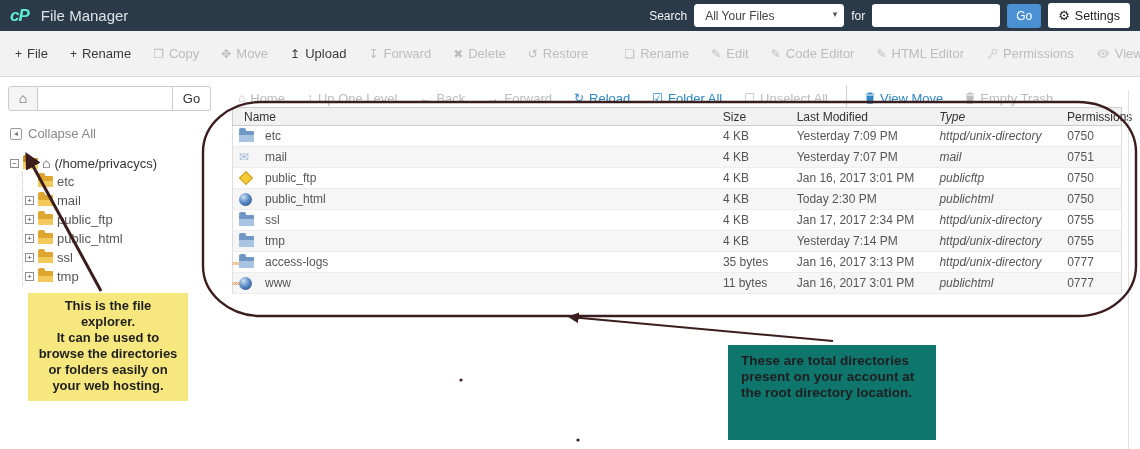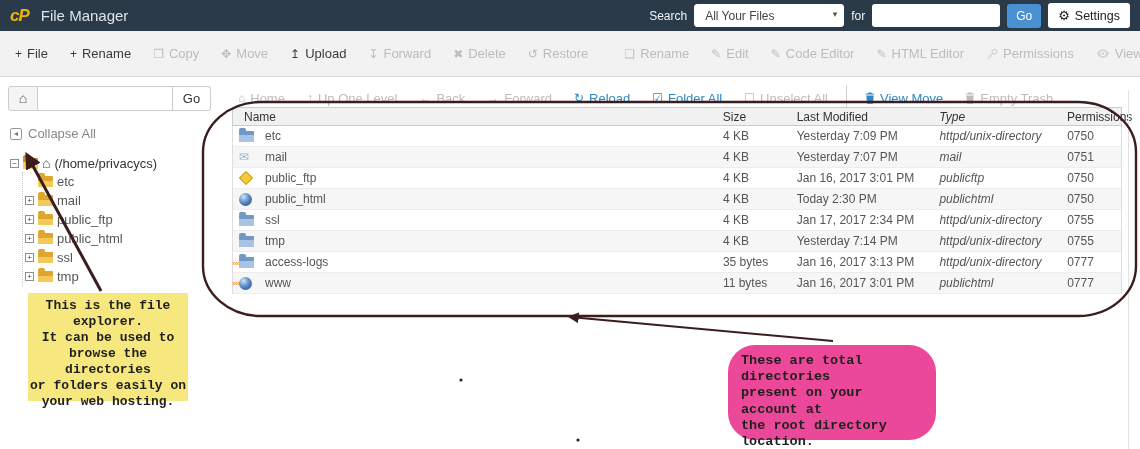--- a/index.html
+++ b/index.html
@@ -2,21 +2,21 @@
 <html><head>
 <meta charset="utf-8">
 <style>
   * { margin:0; padding:0; box-sizing:border-box; }
   body { background:#fff; font-family:"Liberation Sans", sans-serif; }
   .stage { position:relative; width:1140px; height:449px; background:#fff; overflow:hidden; }
 
   
   .topbar { position:absolute; left:0; top:0; width:1140px; height:31px;
     background:#2b3a49; display:flex; align-items:center; padding:0 10px; }
-  .logo { color:#eab308; font-weight:bold; font-style:italic; font-size:17px; letter-spacing:-1px; margin-right:12px; }
+  .logo { color:#5eead4; font-weight:bold; font-style:italic; font-size:17px; letter-spacing:-1px; margin-right:12px; }
   .apptitle { color:#dde3e8; font-size:15px; }
   .searchzone { margin-left:auto; display:flex; align-items:center; gap:7px; }
   .searchzone .lbl { color:#f2f4f6; font-size:12px; }
   .scope { position:relative; width:150px; height:23px; background:#fff; border:1px solid #fff;
     border-radius:3px; font-size:12px; color:#444; display:flex; align-items:center; padding:0 16px 0 10px; cursor:pointer; }
   .scope .caret { position:absolute; right:6px; top:4px; font-size:9px; color:#555; }
   .searchbox { width:128px; height:23px; border:none; border-radius:3px; font-size:12px; padding:0 6px; }
   .gobtn { height:24px; min-width:34px; background:#4a90d2; color:#fff; border:none; border-radius:3px;
     font-size:12px; cursor:pointer; }
   .setbtn { height:25px; background:#fff; color:#222; border:none; border-radius:3px; font-size:12.5px;
@@ -87,21 +87,21 @@
   .c-name .nm { margin-left:8px; }
   .h-name { width:481px; padding-left:11px; }
   .c-size { width:74px; padding-left:10px; }
   .c-mod { width:143px; padding-left:10px; }
   .c-type { width:128px; padding-left:10px;font-style:italic; }
   .c-perm { width:64px; padding-left:10px; }
 
   .rightline { position:absolute; left:1128px; top:90px; width:1px; height:359px; background:#e2e2e2; }
 
   
-  .note { position:absolute; background:#f6e87e; color:#1f1f1f; font-family:Liberation Mono, monospace;
+  .note { position:absolute; background:#f6e87e; color:#1f1f1f; font-family:Liberation Sans, sans-serif;
     font-weight:700; white-space:pre-line; z-index:6; }
   .note-left { left:28px; top:293px; width:160px; height:108px; font-size:13px; line-height:1.23;
     text-align:center; padding-top:5px; }
   .note-right { left:728px; top:345px; width:208px; height:95px; font-size:13.5px; line-height:1.2;
     text-align:left; padding:8px 10px 0 13px; }
 
   .overlay { position:absolute; left:0; top:0; width:1140px; height:449px; pointer-events:none; z-index:5; }
 </style>
 </head>
 <body>
@@ -411,21 +411,21 @@
   </div>
 
   <div class="rightline"></div>
 
   <div class="note note-left" style="background: rgb(246, 232, 126);">This is the file
 explorer.
 It can be used to
 browse the directories
 or folders easily on
 your web hosting.</div>
-  <div class="note note-right" style="background: #ec4899; border-radius: 27px;">These are total directories
+  <div class="note note-right" style="background: #0f766e;">These are total directories
 present on your account at
 the root directory location.</div>
 
   <svg class="overlay" viewBox="0 0 1140 449">
     <defs>
       <marker id="ah" viewBox="0 0 10 10" refX="8" refY="5" markerWidth="5.5" markerHeight="5.5" orient="auto">
         <path d="M0 0 L10 5 L0 10 z" class="maroon-fill" fill="#3b1d1e"></path>
       </marker>
     </defs>
     <rect x="203" y="102" width="933" height="214" rx="58" ry="50" fill="none" class="maroon-stroke" stroke-width="2.4" stroke="#3b1d1e"></rect>

